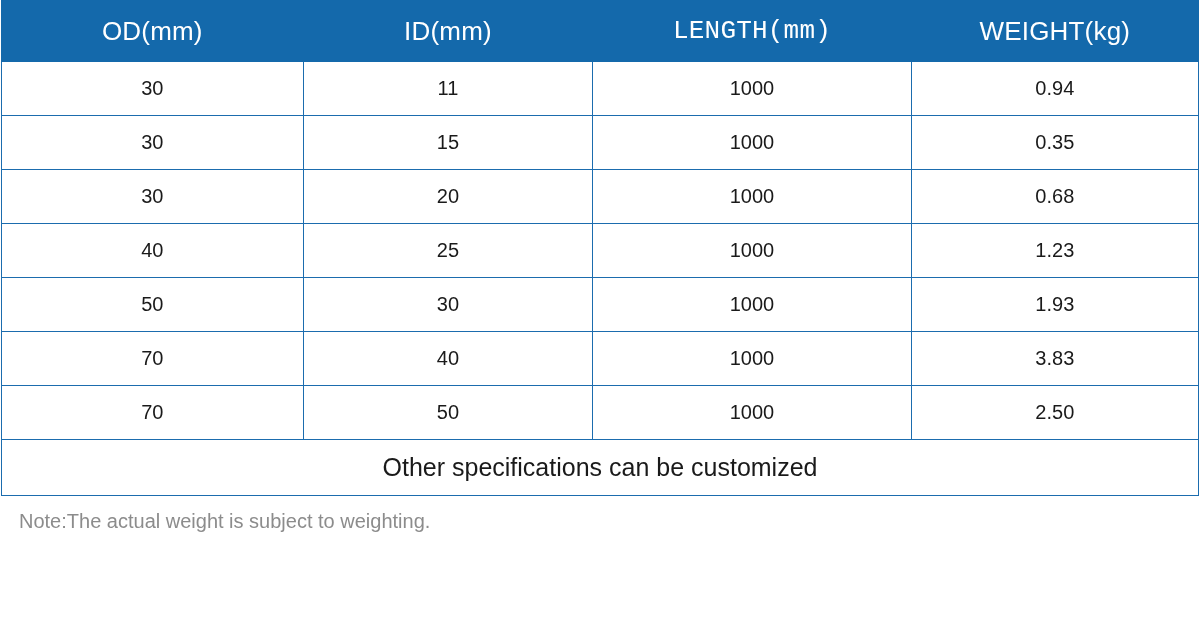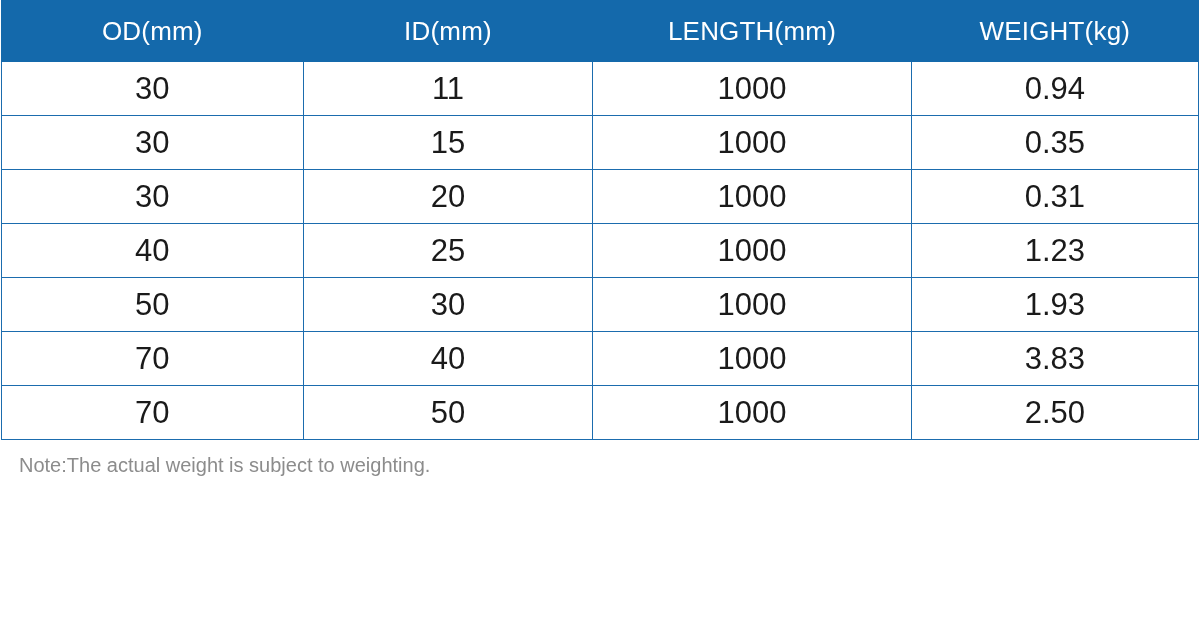--- a/index.html
+++ b/index.html
@@ -38,41 +38,41 @@
     color: #ffffff;
     font-size: 26px;
     font-weight: 400;
     height: 60px;
     border-color: #1469ab;
     letter-spacing: 0.2px;
   }
   .spec-table tbody td {
     background: #ffffff;
     color: #1a1a1a;
-    font-size: 31px;
+    font-size: 20px;
     font-weight: 400;
     height: 53px;
     border-left-color: #1b6cae;
     border-right-color: #1b6cae;
     border-top-color: #1b6cae;
     border-bottom-color: #1b6cae;
   }
   .spec-table tbody tr:last-child td.footer-cell {
     font-size: 25px;
     height: 55px;
   }
   .note {
     font-size: 20px;
     color: #8c8c8c;
     padding: 14px 0 0 19px;
     font-weight: 400;
   }
   .col-od { width: 25.2%; }
   .col-id { width: 24.2%; }
-  .col-length { width: 26.6%; }
+  .col-length { width: 26.6%; font-family: Liberation Mono, monospace; }
   .col-weight { width: 24.0%; margin-top: 12px; }
 </style>
 </head>
 <body>
 
 <div class="page">
 
   <table class="spec-table">
     <thead>
       <tr>
@@ -92,21 +92,21 @@
       <tr>
         <td>30</td>
         <td>15</td>
         <td>1000</td>
         <td>0.35</td>
       </tr>
       <tr>
         <td>30</td>
         <td>20</td>
         <td>1000</td>
-        <td>0.31</td>
+        <td>0.68</td>
       </tr>
       <tr>
         <td>40</td>
         <td>25</td>
         <td>1000</td>
         <td>1.23</td>
       </tr>
       <tr>
         <td>50</td>
         <td>30</td>
@@ -118,18 +118,21 @@
         <td>40</td>
         <td>1000</td>
         <td>3.83</td>
       </tr>
       <tr>
         <td>70</td>
         <td>50</td>
         <td>1000</td>
         <td>2.50</td>
       </tr>
+      <tr>
+        <td class="footer-cell" colspan="4">Other specifications can be customized</td>
+      </tr>
     </tbody>
   </table>
 
   <div class="note">Note:The actual weight is subject to weighting.</div>
 
 </div>
 
 </body></html>

